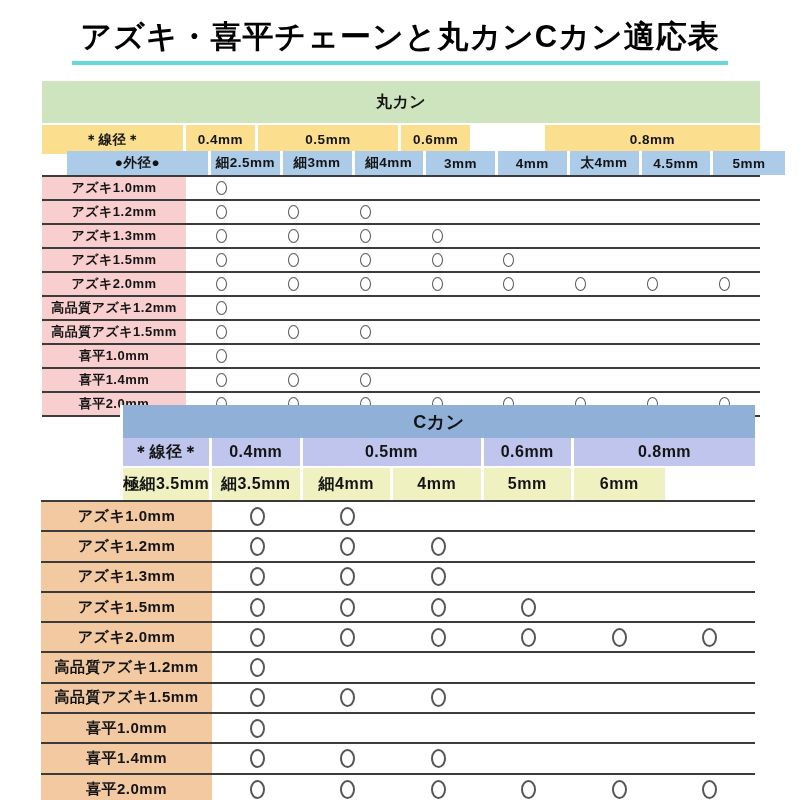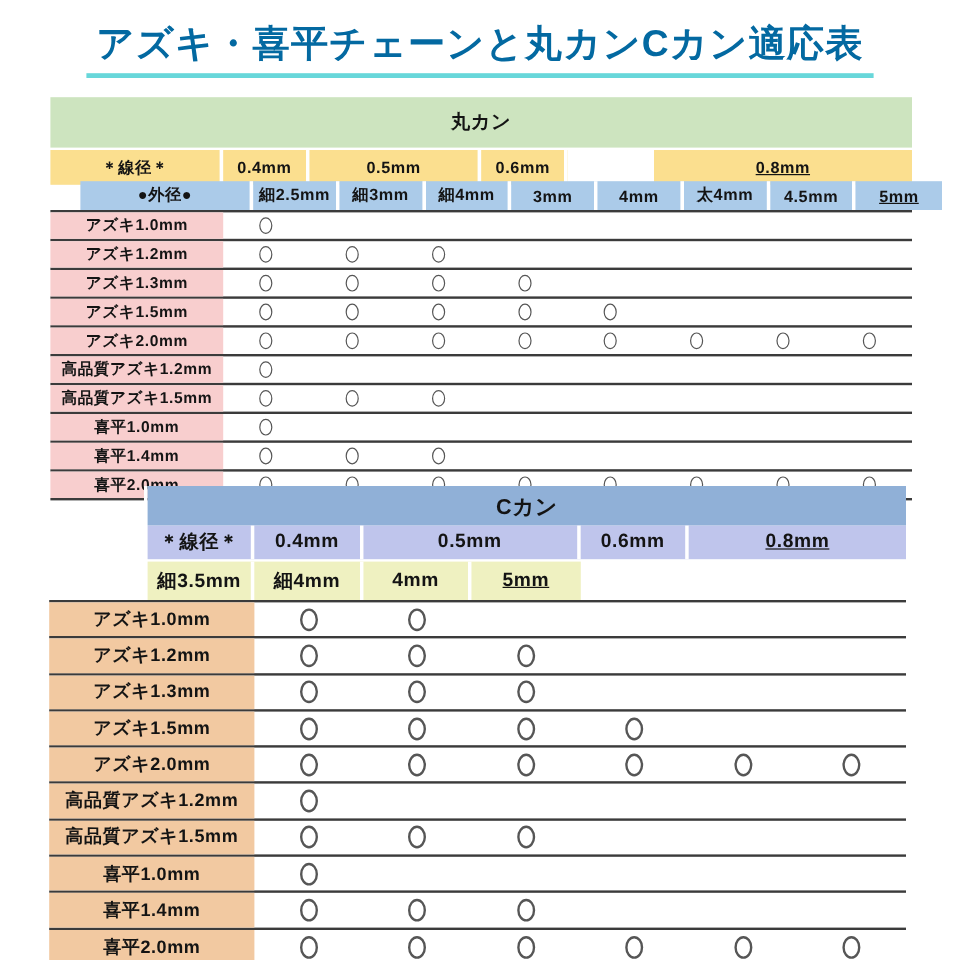--- a/index.html
+++ b/index.html
@@ -11,36 +11,36 @@
     overflow:hidden;
     color:#141414;
   }
 
   
   .title-wrap { position:absolute; top:16px; left:0; width:800px; text-align:center; }
   .title-text {
     display:inline-block;
     font-size:31px;
     font-weight:bold;
-    color:#0369a1;
+    color:#000000;
     letter-spacing:1px;
     border-bottom:4px solid #68d7da;
     padding:0 8px 3px 8px;
   }
 
   
   .tbl { position:absolute; }
   .trow { display:grid; width:100%; }
   .cell {
     display:flex; align-items:center; justify-content:center;
     font-weight:bold; letter-spacing:0.5px;
     white-space:nowrap; overflow:hidden;
   }
   .head-cell { border-right:3px solid #ffffff; }
-  .head-cell:last-child { border-right:none;text-decoration:underline; }
+  .head-cell:last-child { border-right:none; }
   .spacer { background:transparent; border-right:3px solid #ffffff; }
   .tbody { border-top:2px solid #3b3b3b;text-align:center; }
   .tbody .trow { border-bottom:2px solid #3b3b3b; }
   .tbody .trow:last-child.noline { border-bottom:none; }
   .circle { display:inline-block; border-radius:50%; }
 
   
   .t1 { left:42px; top:81px; width:718px; }
   .t1 .grid-cols { grid-template-columns:144px repeat(8, 1fr); }
   .t1 .title-row { height:44px; border-bottom:2px solid #ffffff; }
@@ -294,24 +294,26 @@
   <div class="trow wire-row head-cols">
       <div class="spacer"></div>
       <div class="cell head-cell">＊線径＊</div>
       <div class="cell head-cell" style="grid-column: span 1;">0.4mm</div>
       <div class="cell head-cell" style="grid-column: span 2;">0.5mm</div>
       <div class="cell head-cell" style="grid-column: span 1;">0.6mm</div>
       <div class="cell head-cell" style="grid-column: span 2;">0.8mm</div>
     </div>
   <div class="trow outer-row head-cols">
       <div class="spacer"></div>
+      <div class="cell head-cell">極細3.5mm</div>
       <div class="cell head-cell">細3.5mm</div>
       <div class="cell head-cell">細4mm</div>
       <div class="cell head-cell">4mm</div>
       <div class="cell head-cell">5mm</div>
+      <div class="cell head-cell">6mm</div>
     </div>
   <div class="tbody">
       <div class="trow body-cols">
         <div class="cell row-label">アズキ1.0mm</div>
         <div class="cell compat">
           <span class="circle" title="○"></span>
         </div>
         <div class="cell compat">
           <span class="circle" title="○"></span>
         </div>

